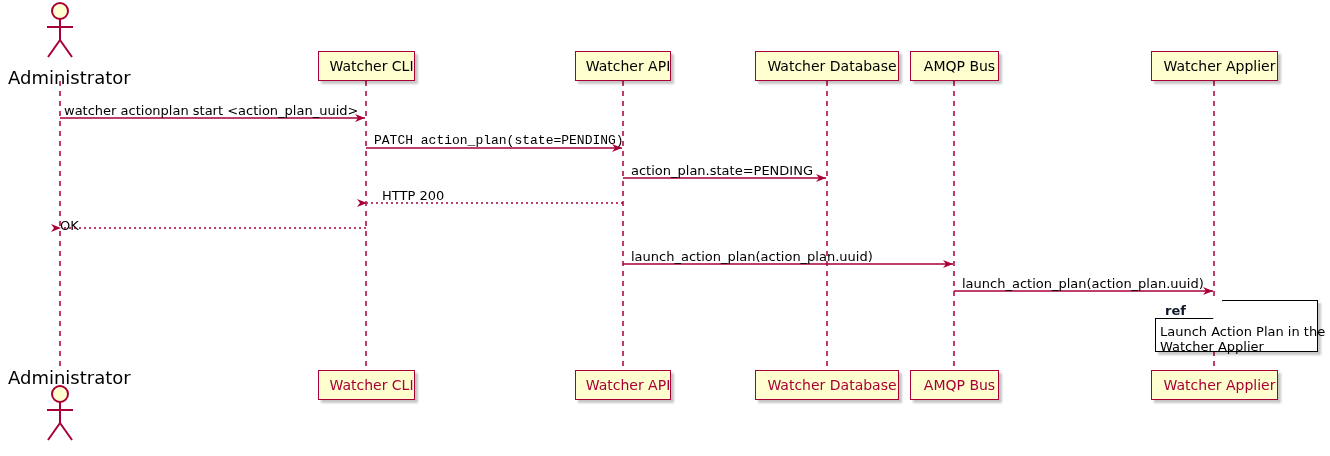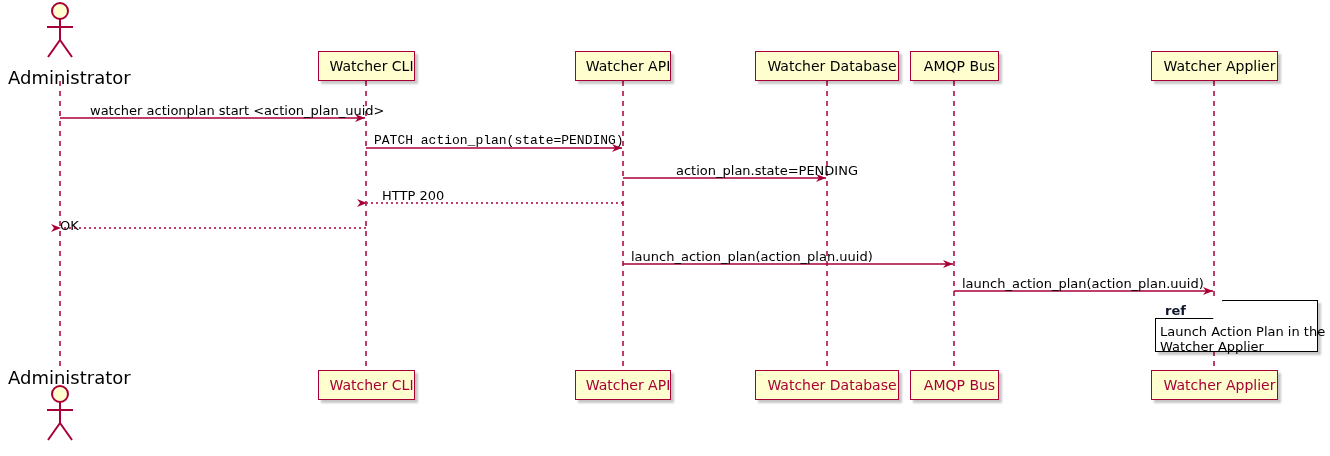--- a/index.html
+++ b/index.html
@@ -55,23 +55,23 @@
         <line x1="60" y1="40" x2="72" y2="57" stroke="#A80036" stroke-width="2"></line>
       </g>
       <g>
         <circle cx="60" cy="394" r="8" fill="#FEFECE" stroke="#A80036" stroke-width="2"></circle>
         <line x1="60" y1="402" x2="60" y2="423" stroke="#A80036" stroke-width="2"></line>
         <line x1="47" y1="410" x2="73" y2="410" stroke="#A80036" stroke-width="2"></line>
         <line x1="60" y1="423" x2="48" y2="440" stroke="#A80036" stroke-width="2"></line>
         <line x1="60" y1="423" x2="72" y2="440" stroke="#A80036" stroke-width="2"></line>
       </g>
     </svg>
-<div class="msg" style="left: 64px; top: 104px; margin-left: 26px;">watcher actionplan start &lt;action_plan_uuid&gt;</div>
+<div class="msg" style="left: 64px; top: 104px;">watcher actionplan start &lt;action_plan_uuid&gt;</div>
     <div class="msg" style="left: 374px; top: 134px; font-family: Liberation Mono, monospace;">PATCH action_plan(state=PENDING)</div>
-    <div class="msg" style="left: 631px; top: 164px; margin-left: 45px;">action_plan.state=PENDING</div>
+    <div class="msg" style="left: 631px; top: 164px;">action_plan.state=PENDING</div>
     <div class="msg" style="left: 382px; top: 189px;">HTTP 200</div>
     <div class="msg" style="left: 60px; top: 219px;">OK</div>
     <div class="msg" style="left: 631px; top: 250px;">launch_action_plan(action_plan.uuid)</div>
     <div class="msg" style="left: 962px; top: 277px;">launch_action_plan(action_plan.uuid)</div>
     <div class="actor-name" style="left: 8px; top: 71px;">Administrator</div>
     <div class="actor-name" style="left: 8px; top: 371px;">Administrator</div>
     <div class="pbox top" style="left: 318px; width: 97px; top: 51px; height: 30px;">
       <span>Watcher CLI</span>
     </div>
     <div class="pbox bottom" style="left: 318px; width: 97px; top: 370px; height: 30px;">

